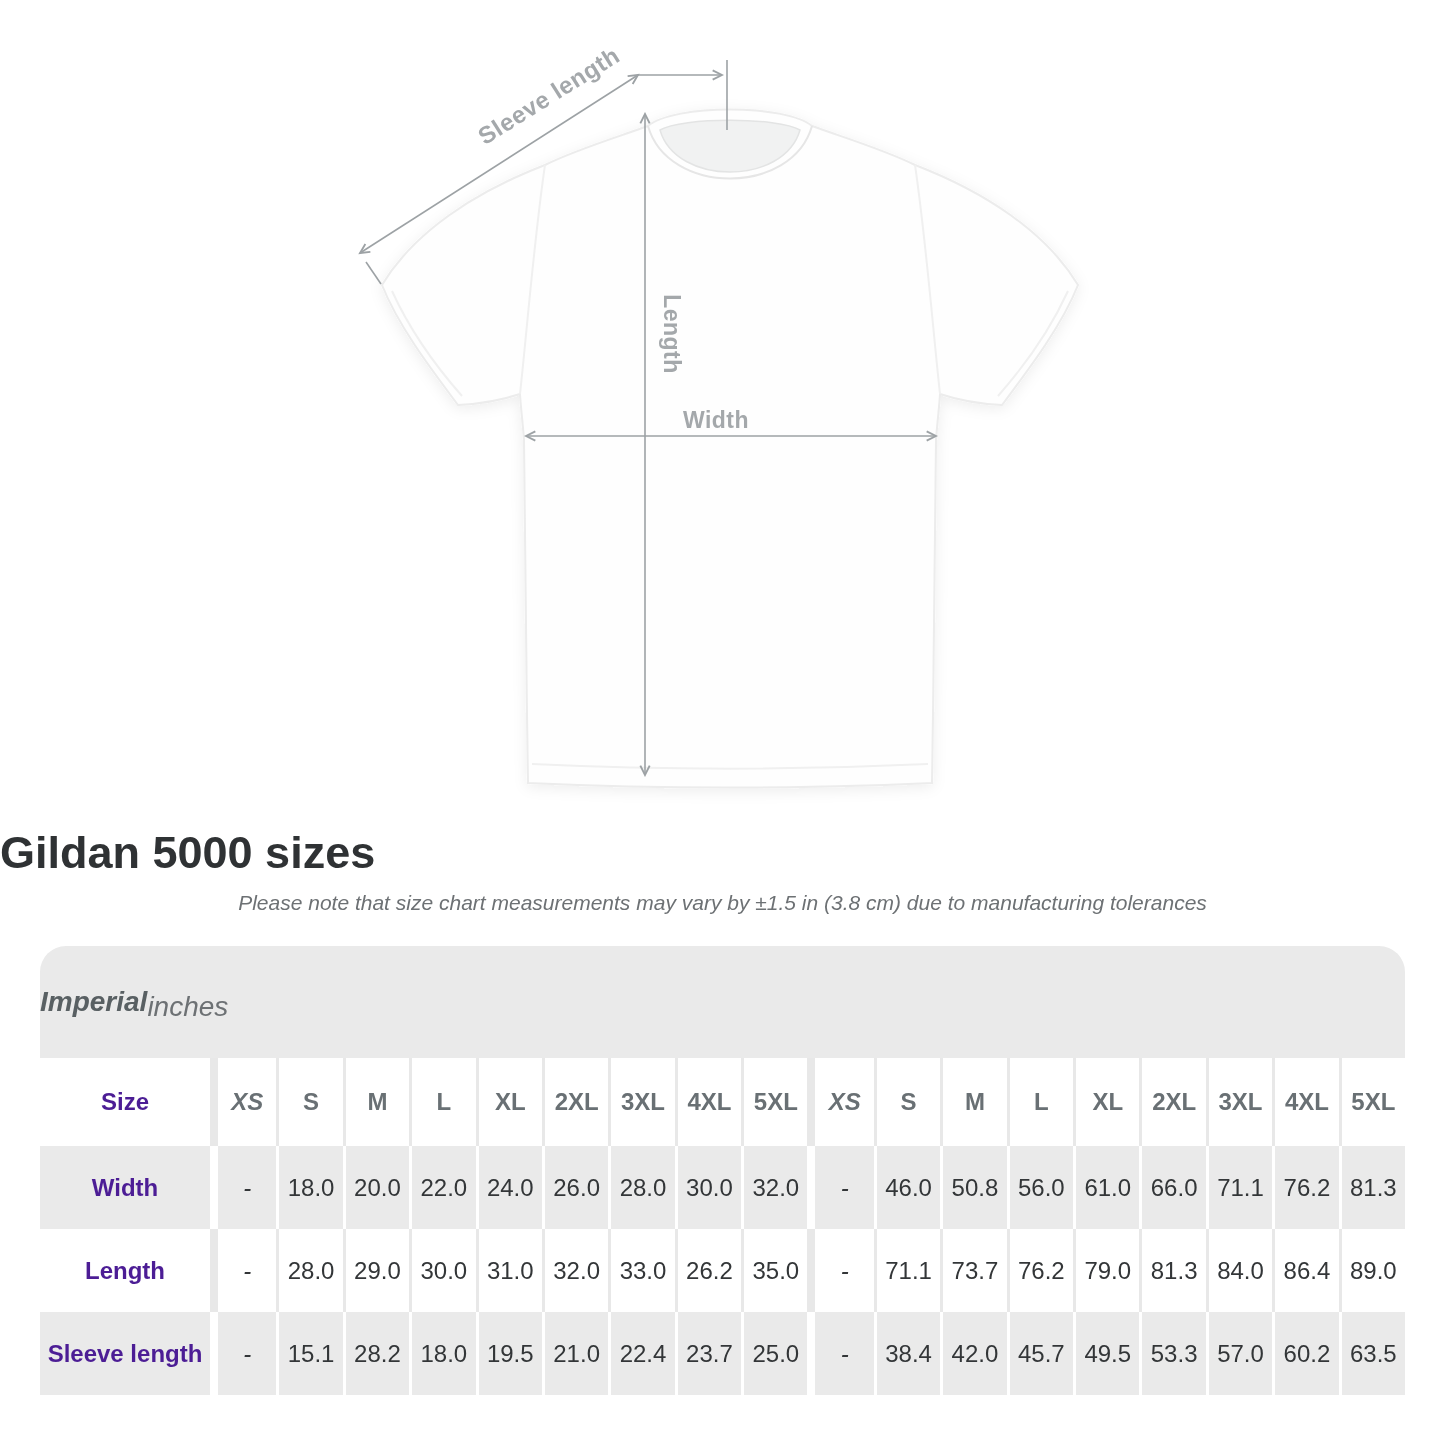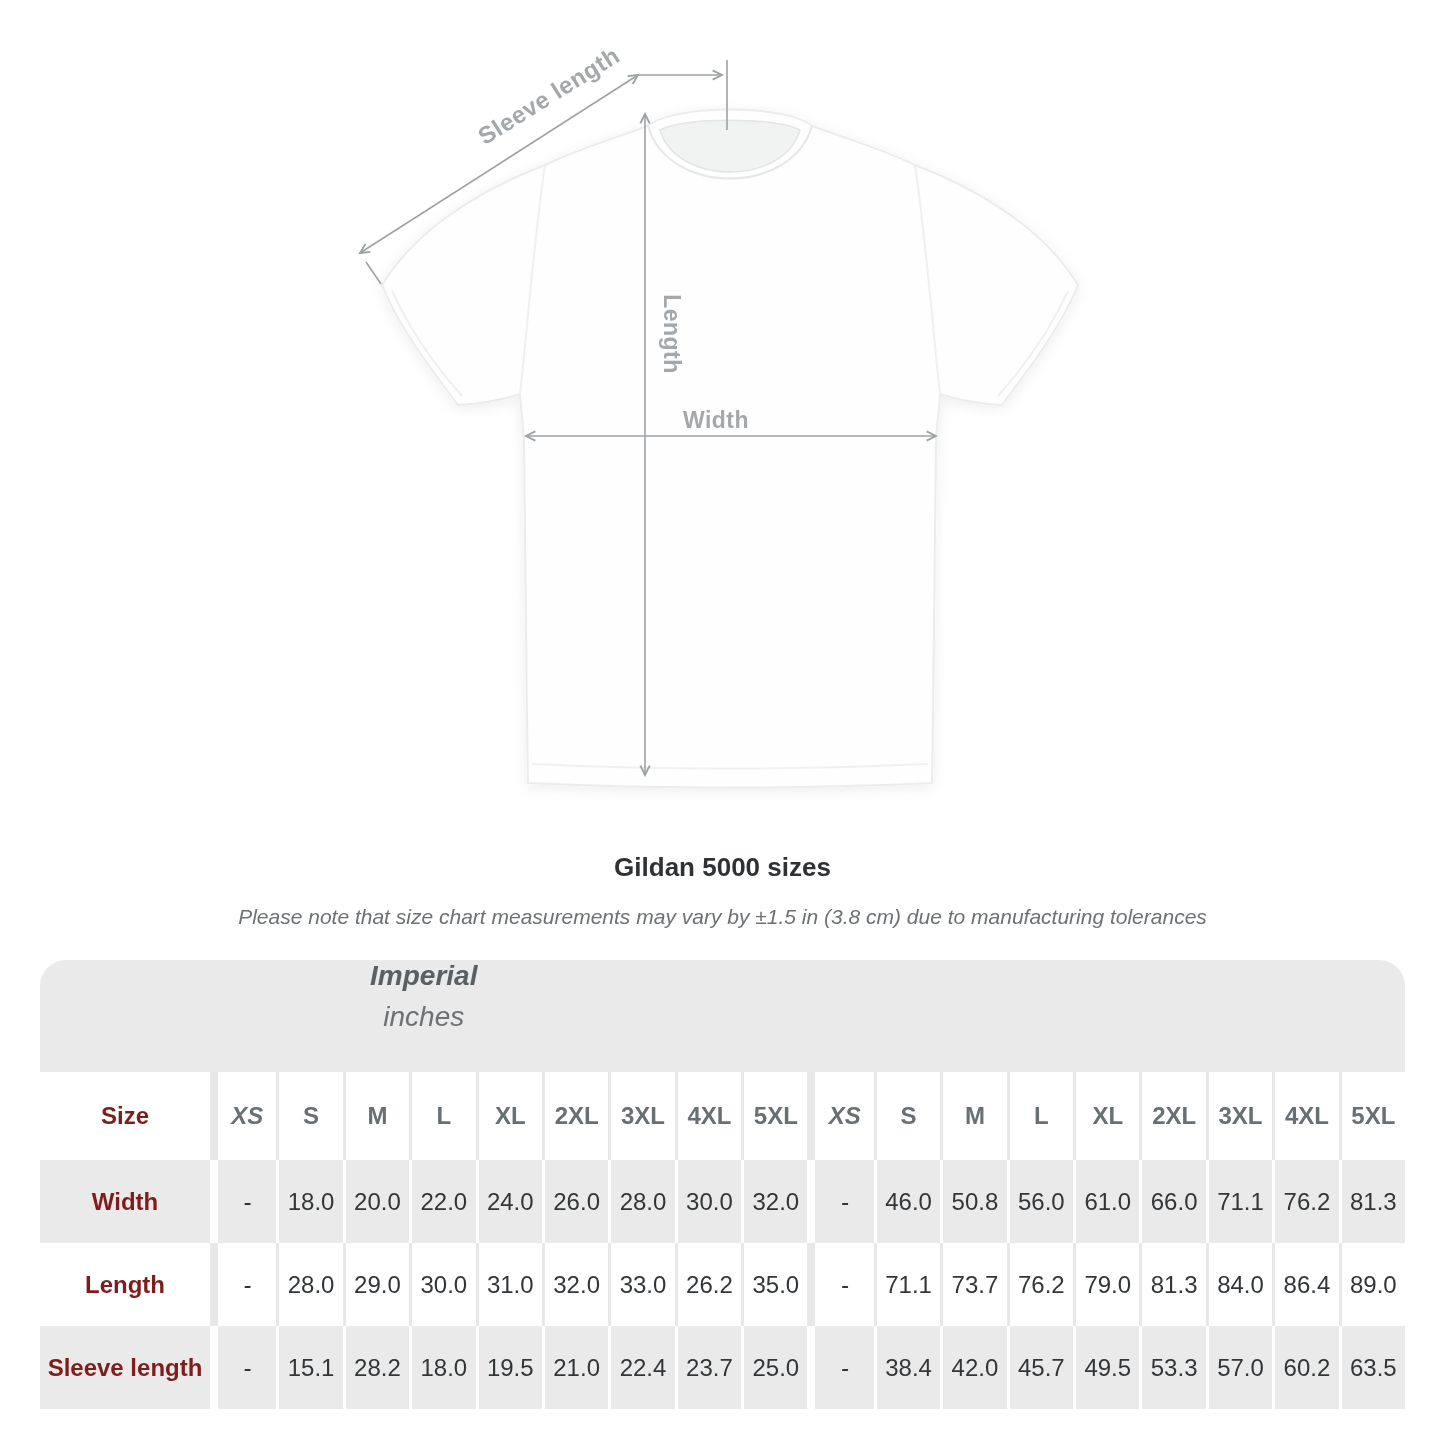--- a/index.html
+++ b/index.html
@@ -11,45 +11,45 @@
   .diagram svg { position:absolute; left:0; top:0; }
   .dim-label { position:absolute; font-weight:bold; color:#a4a8ab; white-space:nowrap; }
   .dim-label.sleeve { left:549px; top:96px; font-size:24px;
                       transform:translate(-50%,-50%) rotate(-32deg); letter-spacing:.5px; }
   .dim-label.length { left:671px; top:334px; font-size:23px;
                       transform:translate(-50%,-50%) rotate(90deg); letter-spacing:.5px; }
   .dim-label.width  { left:716px; top:420px; font-size:23px;
                       transform:translate(-50%,-50%); letter-spacing:.5px; }
 
   
-  .page-title { margin-top:26px; text-align:center; font-size:26px; line-height:42px;
+  .page-title { margin-top:12px; text-align:left; font-size:45px; line-height:42px;
                 font-weight:bold; color:#2f3234; }
   .subtitle  { margin-top:16px; text-align:center; font-size:21px; line-height:26px;
                font-style:italic; color:#6d7174; }
 
   
   .size-table { width:1365px; margin:30px auto 0 auto; }
   .unit-band { display:flex; height:112px; background:#eaeaea;
                border-radius:26px 26px 0 0; }
-  .unit { display:flex; flex-direction:column; align-items:center; justify-content:flex-start;
+  .unit { display:flex; flex-direction:row; align-items:center; justify-content:flex-start;
           }
   .unit.imperial { flex:0 0 calc(50% + 85px); }
   .unit.metric   { flex:0 0 calc(50% - 85px); }
   .u-label { font-size:28px; font-weight:bold; font-style:italic; color:#596063; }
   .u-sub   { margin-top:9px; font-size:28px; font-style:italic; color:#6d7174; }
 
   .t-row { display:grid; grid-template-columns:170px repeat(18,1fr); }
   .t-row .cell { display:flex; align-items:center; justify-content:center;
                  font-size:24px; color:#333638; }
   .header-row { height:88px; background:#ffffff; }
   .header-row .cell { font-weight:bold; color:#697074; }
   .data-row { height:83px; }
   .data-row.gray  { background:#eaeaea; }
   .data-row.white { background:#ffffff; }
-  .t-row .label-cell { font-weight:bold; color:#7f1d1d; font-size:24px; }
+  .t-row .label-cell { font-weight:bold; color:#4c1d95; font-size:24px; }
 
   
   .t-row .cell + .cell { border-left:3px solid transparent; }
   .t-row .cell.sect-start { border-left-width:8px;font-style:italic; }
   .header-row .cell + .cell, .data-row.white .cell + .cell { border-left-color:#e8e8e8; }
   .data-row.gray .cell + .cell { border-left-color:#ffffff; }
 
   .data-row.last .cell:first-child { border-bottom-left-radius:26px; }
   .data-row.last .cell:last-child  { border-bottom-right-radius:26px; }
 </style>

